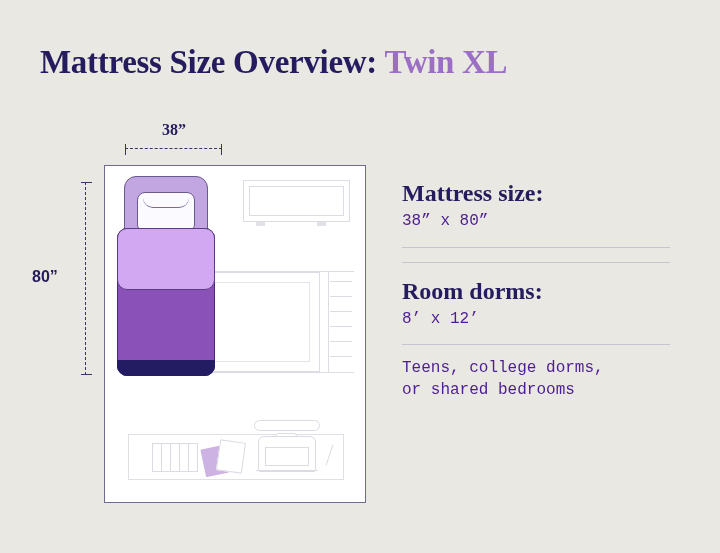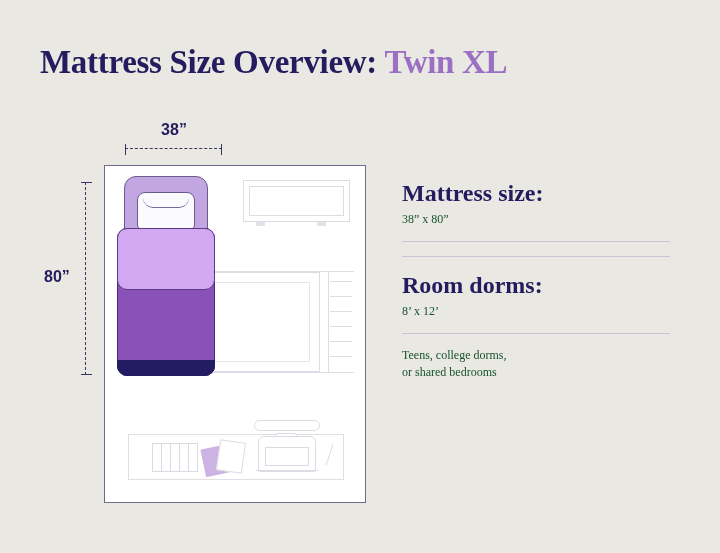--- a/index.html
+++ b/index.html
@@ -52,21 +52,21 @@
   
   .dim-top-label {
     position: absolute;
     left: 125px;
     top: 121px;
     width: 98px;
     text-align: center;
     font-size: 16px;
     font-weight: bold;
     color: #241c5e;
-    font-family: Liberation Sans, sans-serif;
+    font-family: Liberation Serif, serif;
   }
   .dim-top-line {
     position: absolute;
     left: 125px;
     top: 148px;
     width: 97px;
     height: 0;
     border-top: 1.5px dashed #3a3366;
   }
   .dim-top-line::before,
@@ -77,21 +77,21 @@
     width: 0;
     height: 11px;
     border-left: 1.5px solid #3a3366;
   }
   .dim-top-line::before { left: 0; }
   .dim-top-line::after  { right: 0; }
 
   
   .dim-left-label {
     position: absolute;
-    left: 44px;
+    left: 32px;
     top: 268px;
     font-size: 16px;
     font-weight: bold;
     color: #241c5e;
   }
   .dim-left-line {
     position: absolute;
     left: 85px;
     top: 182px;
     height: 193px;
@@ -380,23 +380,23 @@
   }
   .spec-item { position: relative; }
   .spec-label {
     font-family: "Liberation Serif", serif;
     font-weight: bold;
     font-size: 24px;
     color: #241c5e;
     line-height: 1.25;
   }
   .spec-value {
-    font-family: Liberation Serif, serif;
-    font-size: 12px;
-    color: #14532d;
+    font-family: Liberation Mono, monospace;
+    font-size: 16px;
+    color: #4c1d95;
     line-height: 1.35;
     margin-top: 3px;
     white-space: pre-line;
   }
   .spec-divider {
     height: 0;
     border-top: 1.4px solid #c9c3d6;
     margin: 14px 0 13px 0;
   }
 </style>

